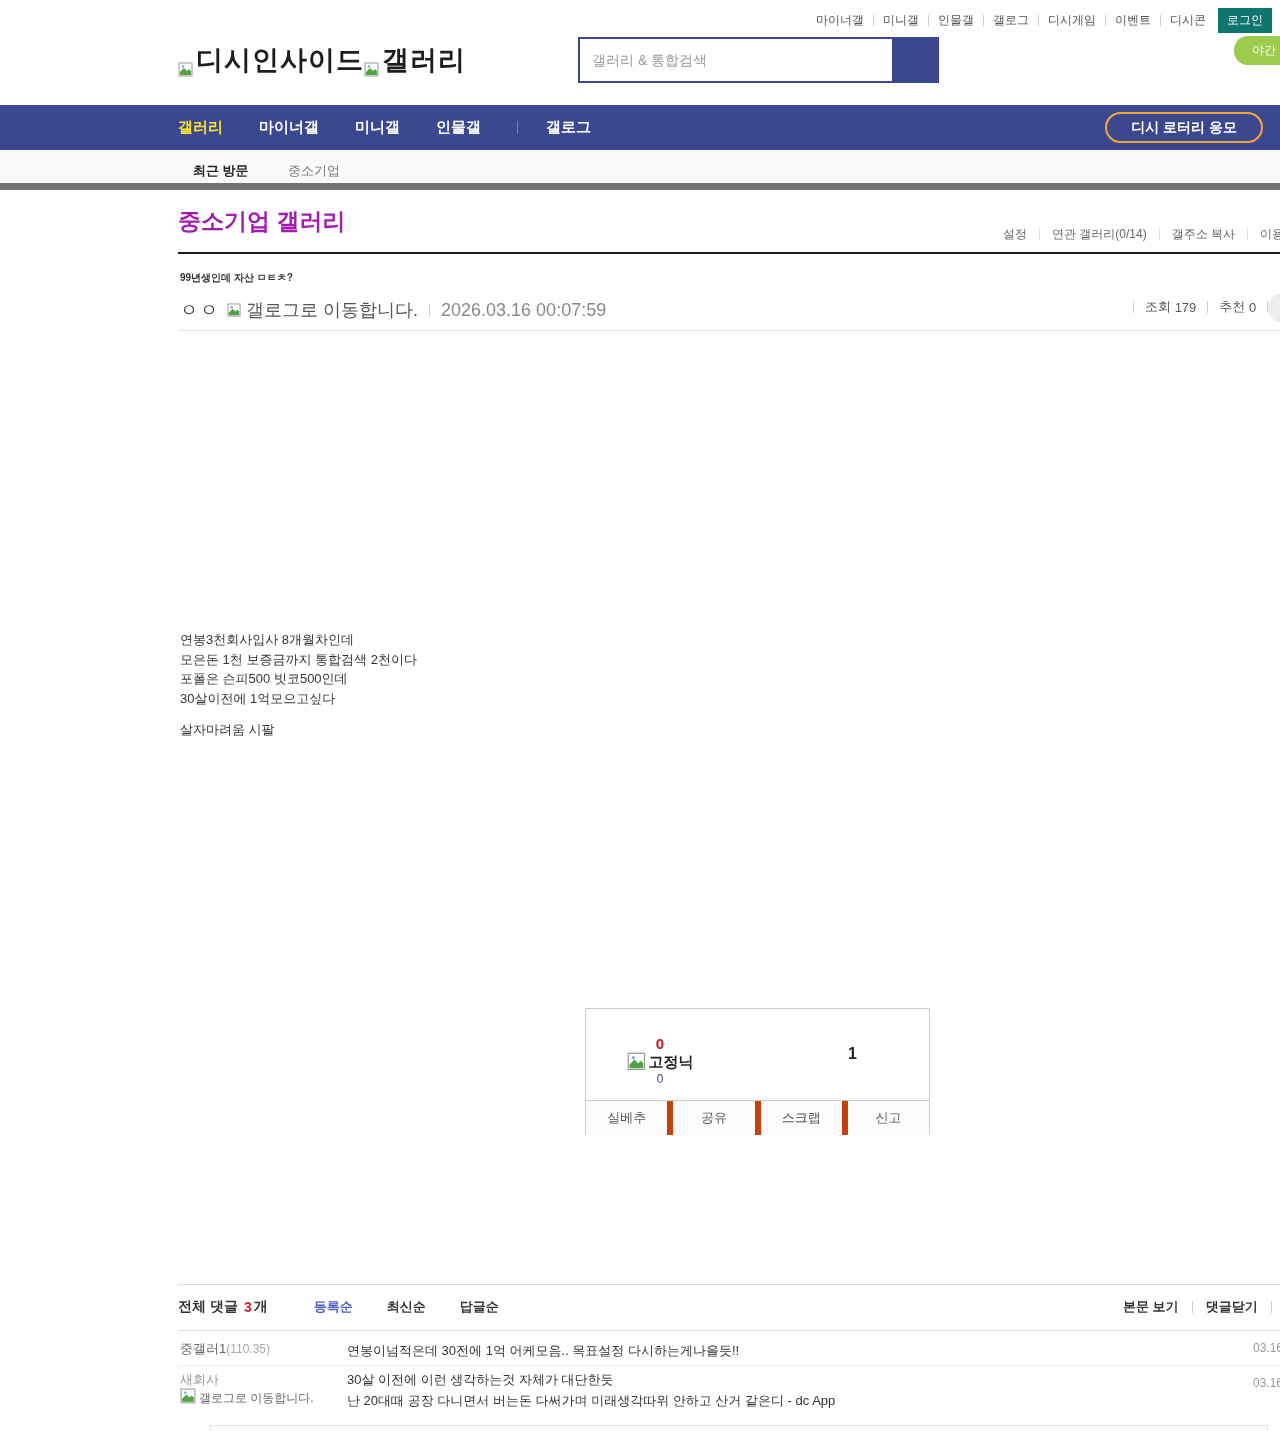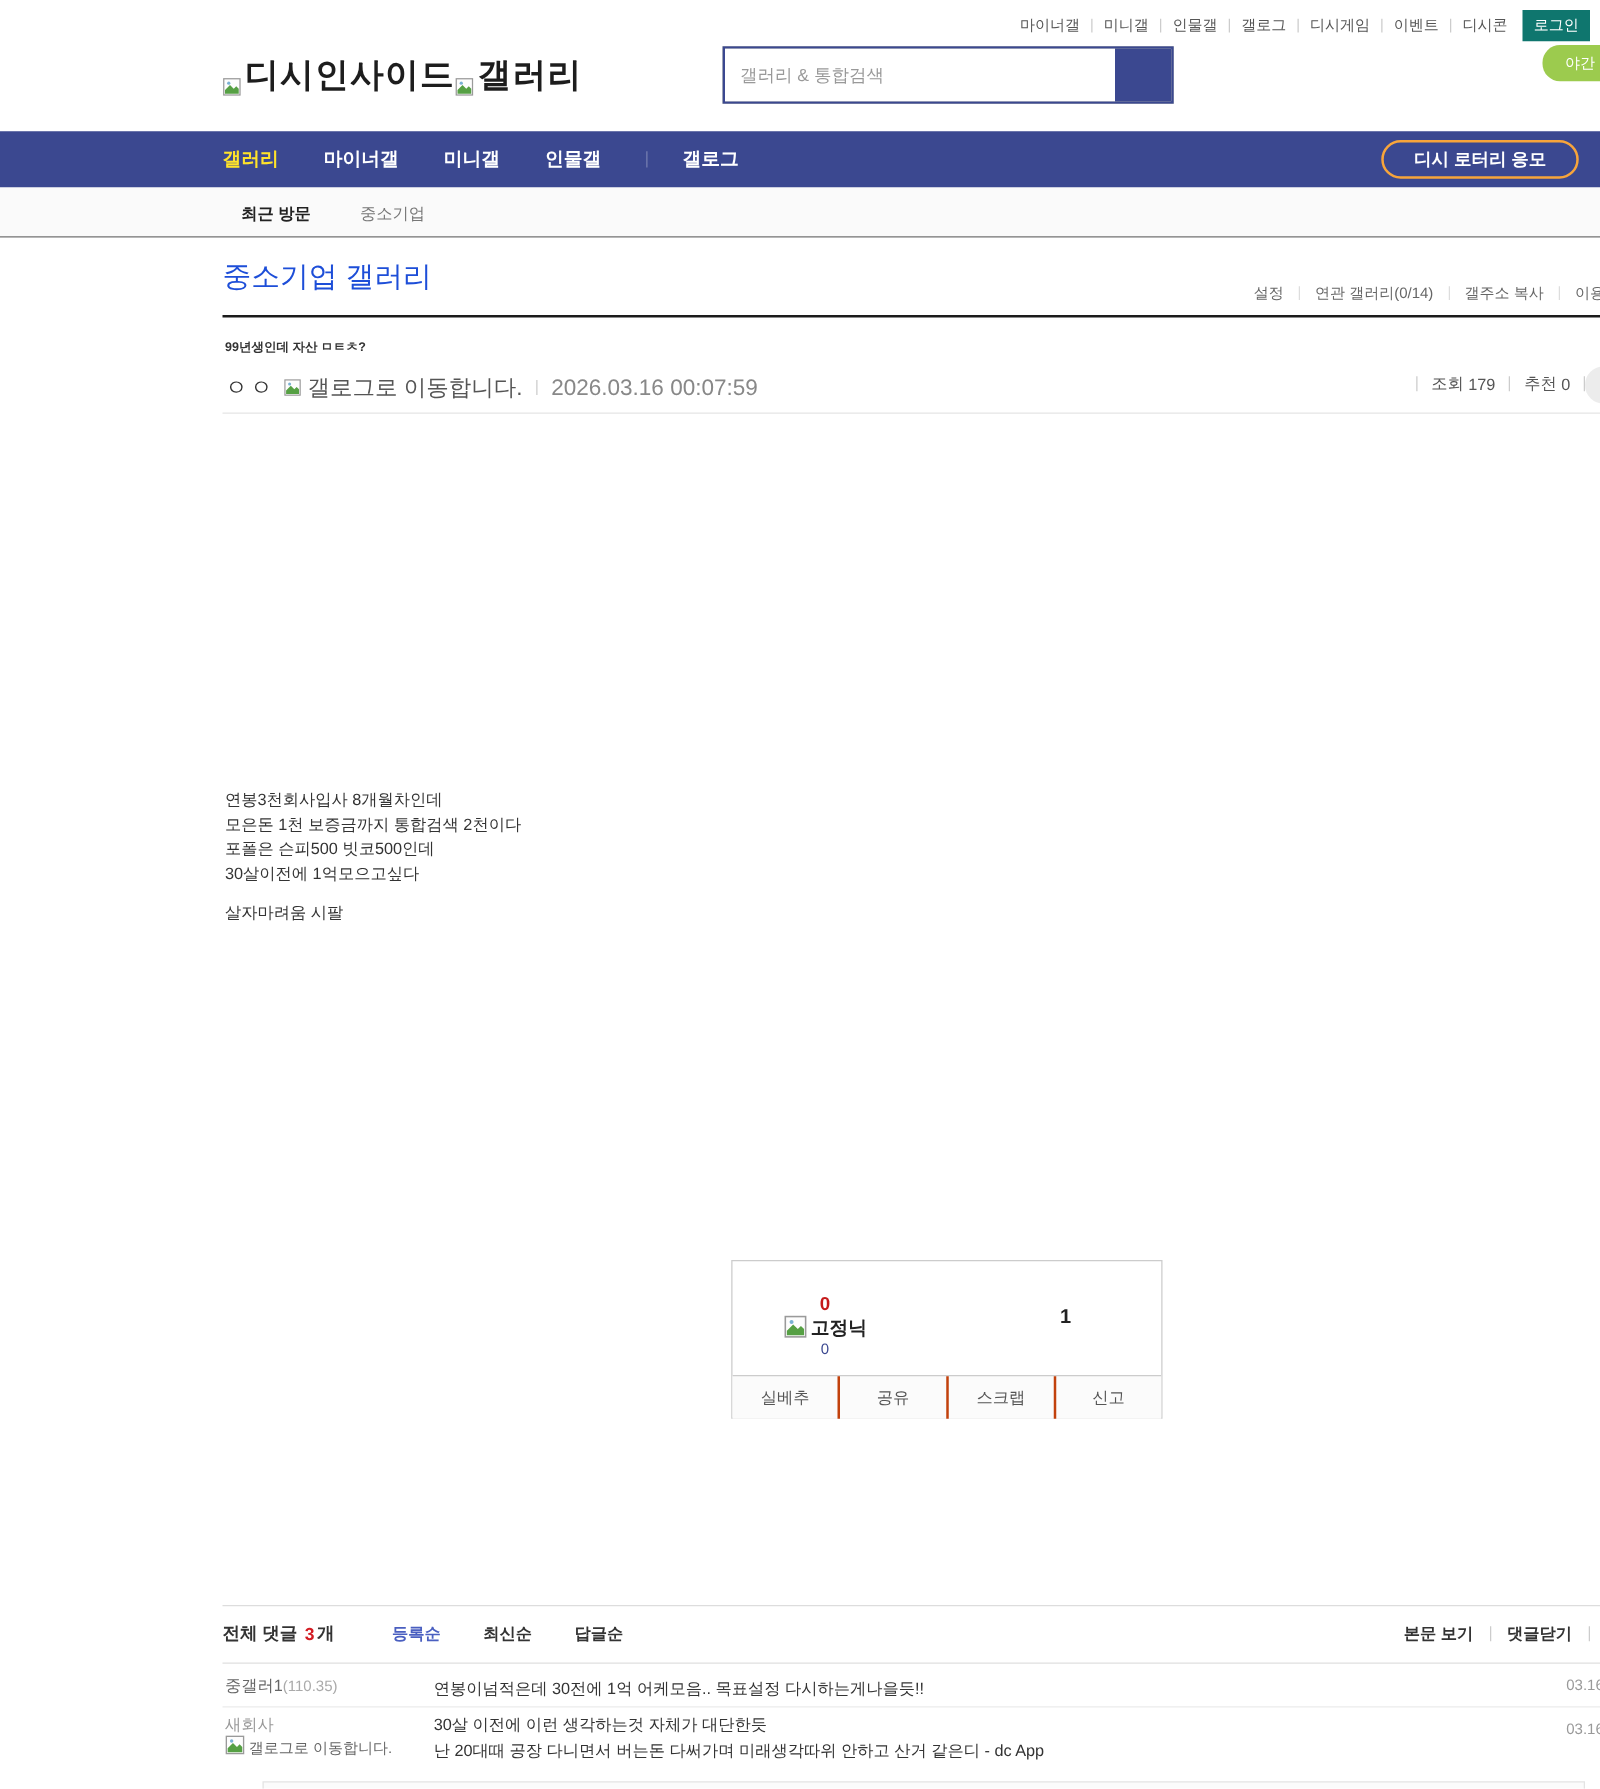--- a/index.html
+++ b/index.html
@@ -25,26 +25,26 @@
   
   .nav { position:absolute; top:105px; left:0; width:1280px; height:45px; background:#3b4890; }
   .nav-inner { display:flex; align-items:center; height:100%; padding-left:178px; }
   .nav-item { font-size:15px; font-weight:bold; color:#fff; margin-right:36px; cursor:pointer; }
   .nav-item.active { color:#ffe32a; }
   .nav-vdiv { width:1px; height:13px; background:rgba(255,255,255,.3); margin:0 28px 0 0; }
   .lottery { position:absolute; top:7px; right:17px; height:31px; line-height:27px; border:2px solid #f8a53b;
              border-radius:16px; color:#fff; font-size:14px; font-weight:bold; padding:0 24px; cursor:pointer; }
 
   
-  .crumb { position:absolute; top:150px; left:0; width:1280px; height:40px; background:#fafafa; border-bottom:1px solid #737373; }
+  .crumb { position:absolute; top:150px; left:0; width:1280px; height:40px; background:#fafafa; border-bottom:7px solid #737373; }
   .crumb-recent { position:absolute; left:193px; top:12px; font-size:13px; font-weight:bold; color:#222; cursor:pointer; }
   .crumb-cur { position:absolute; left:288px; top:12px; font-size:13px; color:#777; cursor:pointer; }
 
   
-  .gal-title { position:absolute; top:206px; left:178px; font-size:23px; font-weight:normal; color:#1d4ed8; }
+  .gal-title { position:absolute; top:206px; left:178px; font-size:23px; font-weight:bold; color:#a21caf; }
   .gal-links { position:absolute; top:226px; left:1003px; display:flex; align-items:center; white-space:nowrap; }
   .gal-links a { font-size:12px; color:#666; text-decoration:none; }
   .gdiv { width:1px; height:11px; background:#ddd; margin:0 12px; }
 
   
   .post-topline { position:absolute; top:252px; left:178px; width:1102px; border-top:2px solid #1b1b1b; }
   .post-title { position:absolute; top:271px; left:180px; font-size:10px; font-weight:bold; color:#333; }
   .post-meta { position:absolute; top:298px; left:180px; display:flex; align-items:center; font-size:18px; }
   .author { color:#333; letter-spacing:2px; }
   .gallog-alt { color:#555; margin-left:2px; }
@@ -60,21 +60,21 @@
   
   .votebox { position:absolute; top:1008px; left:585px; width:345px; height:127px; border:1px solid #ccc; background:#fff; }
   .vote-top { position:relative; height:91px; }
   .vote-cluster { position:absolute; left:38px; top:26px; width:72px; text-align:center; }
   .vote-up { font-size:15px; font-weight:bold; color:#c51a1b; }
   .vote-fixed { font-size:15px; font-weight:bold; color:#222; display:flex; align-items:center; justify-content:center; }
   .vote-down { font-size:12px; color:#3b4890; }
   .vote-side { position:absolute; left:262px; top:36px; font-size:16px; font-weight:bold; color:#222; }
   .vote-btns { display:flex; height:35px; border-top:1px solid #ccc; background:#fbfbfb; }
   .vote-btns div { flex:1; display:flex; align-items:center; justify-content:center; font-size:13px; color:#555; cursor:pointer; }
-  .vote-btns div + div { border-left:2px solid #c2410c;font-family:Liberation Serif, serif; }
+  .vote-btns div + div { border-left:6px solid #c2410c;font-family:Liberation Serif, serif; }
 
   
   .cmt-topline { position:absolute; top:1284px; left:178px; width:1102px; border-top:1px solid #ddd; }
   .cmt-head { position:absolute; top:1298px; left:178px; display:flex; align-items:center; font-size:14px; font-weight:bold; color:#333; }
   .cmt-count { color:#d31c23; margin:0 2px 0 6px; }
   .cmt-sorts { display:flex; margin-left:46px; }
   .cmt-sort { font-size:13px; font-weight:bold; color:#333; margin-right:34px; cursor:pointer; }
   .cmt-sort.active { color:#4a5fc0; }
   .cmt-head-right { position:absolute; top:1298px; left:1123px; display:flex; align-items:center; white-space:nowrap; }
   .cmt-head-right a { font-size:13px; font-weight:bold; color:#333; text-decoration:none; }

